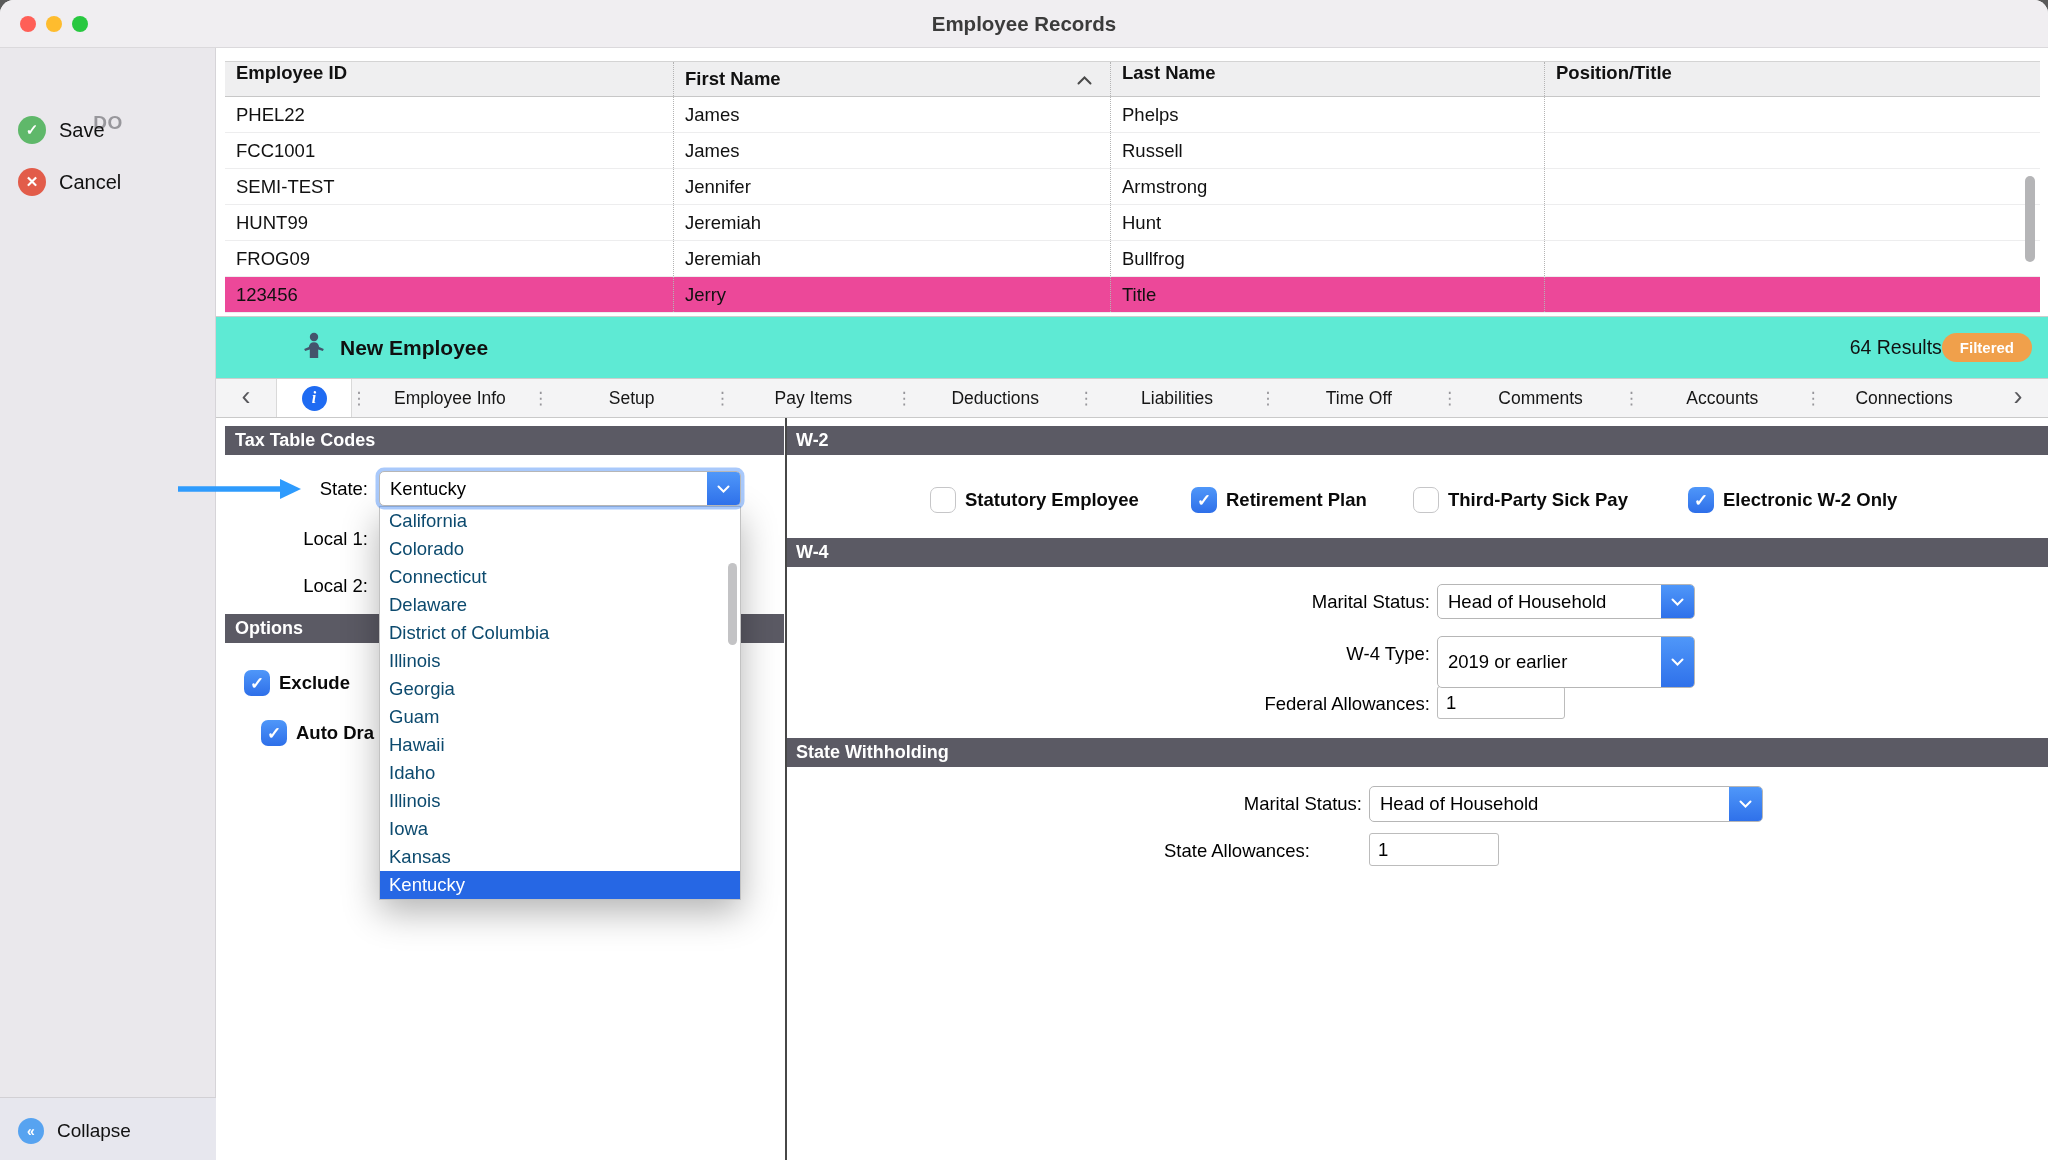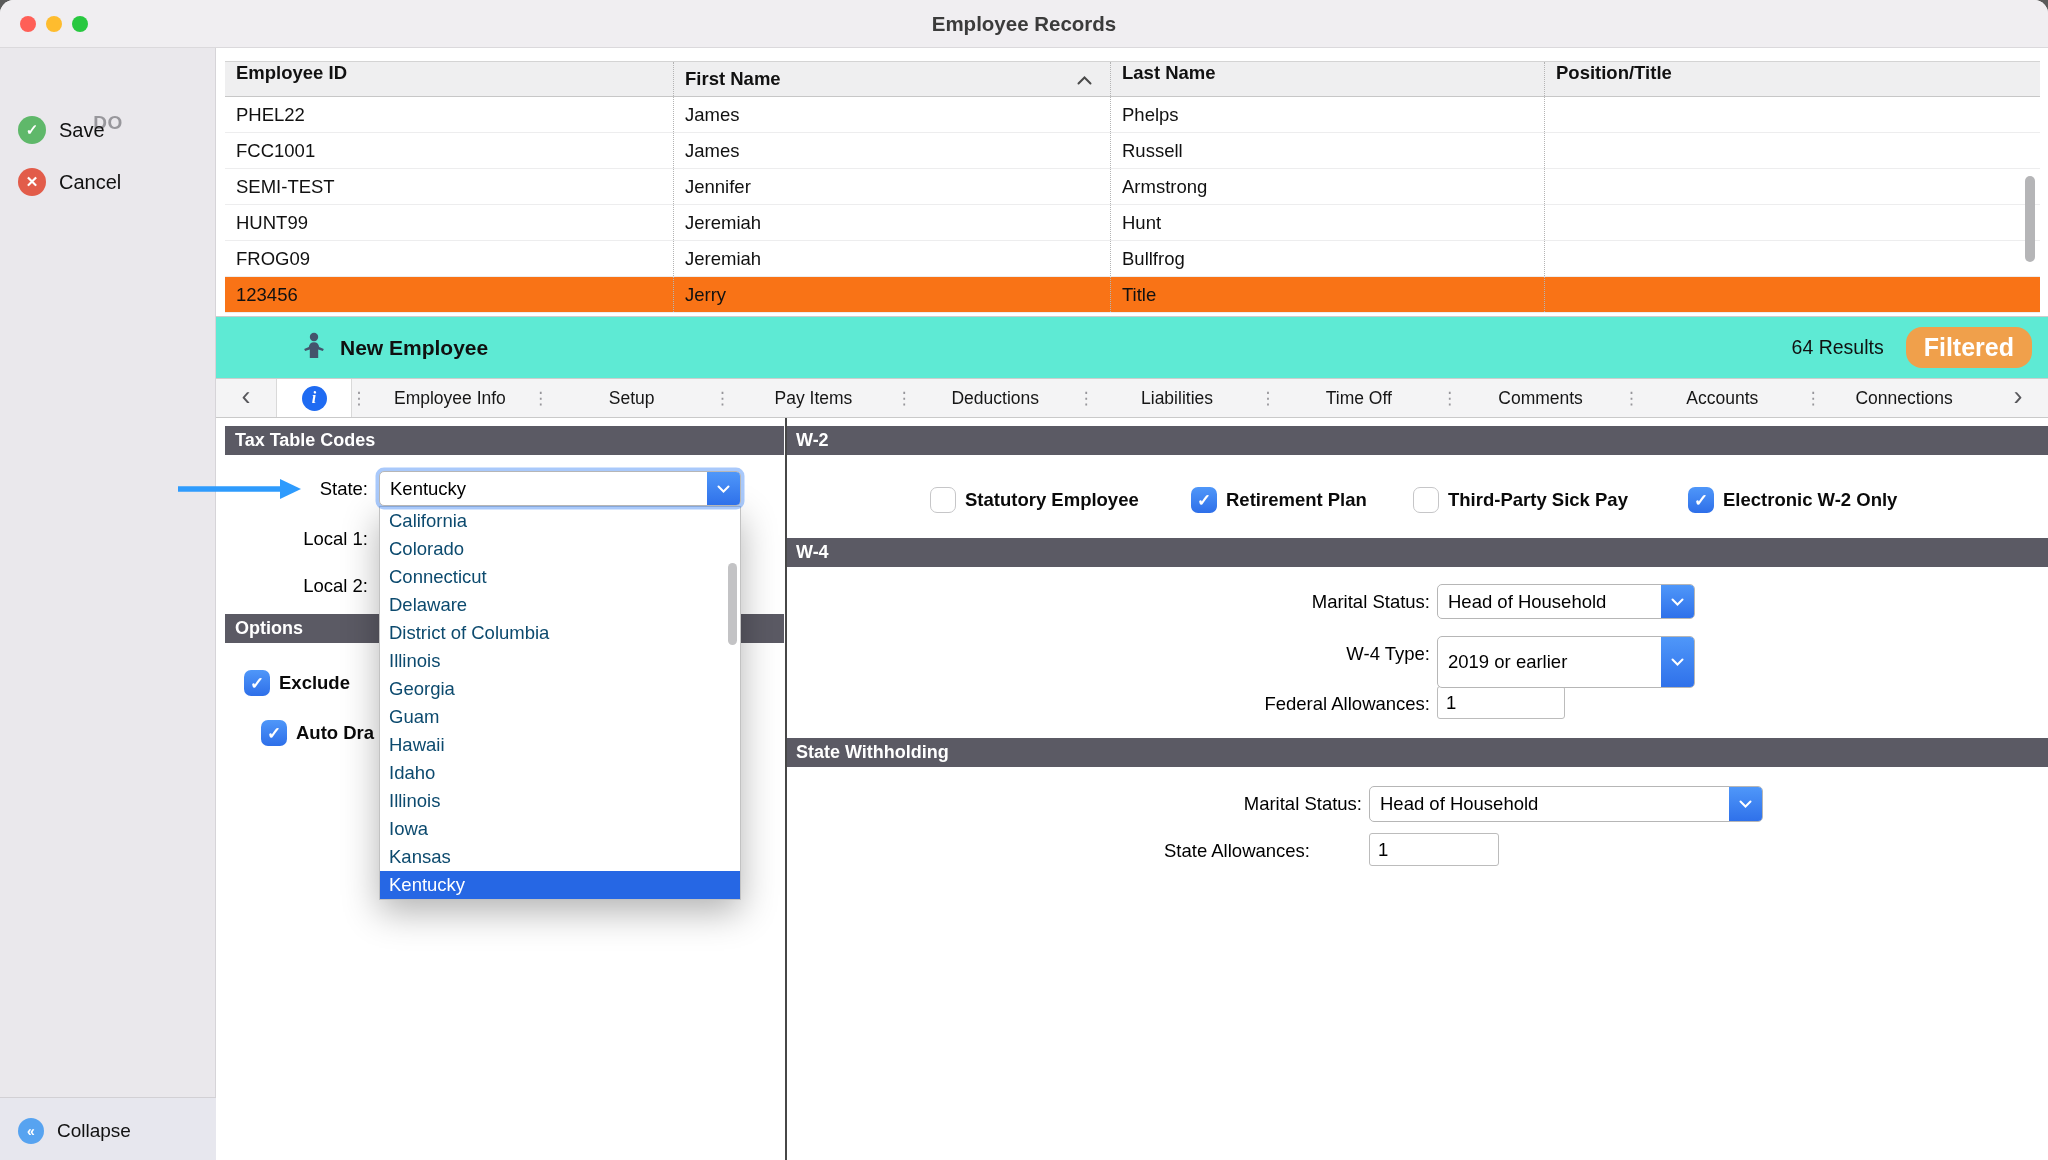--- a/index.html
+++ b/index.html
@@ -25,34 +25,34 @@
   .ci-blue{background:#57a3f0;width:26px;height:26px;font-size:14px}
   .side-label{font-size:20px;color:#111}
   .collapse-strip{position:absolute;left:0;top:1049px;width:216px;height:63px;background:#e7e7ee;border-top:1px solid #d2d0d4}
   .collapse-strip .side-action{top:18px}
   .collapse-strip .side-label{font-size:19px}
 
   
   .emp-table{position:absolute;left:225px;top:61px;width:1815px;z-index:2}
   .thead{display:flex;height:36px;align-items:center;font-size:18.5px;font-weight:bold;color:#111;background:#efeff0;border-top:1px solid #d4d4d4;border-bottom:1px solid #c7c7c7}
   .trow{display:flex;height:36px;line-height:35px;font-size:18.5px;color:#111;border-bottom:1px solid #ededee;background:#fff}
-  .trow.sel{background:#f97316}
+  .trow.sel{background:#ec4899}
   .c1{width:448px;padding-left:11px;height:100%}
   .c2{width:437px;padding-left:11px;border-left:1px dotted #b4b4b4;height:100%}
   .c3{width:434px;padding-left:11px;border-left:1px dotted #b4b4b4;height:100%}
   .c4{flex:1;padding-left:11px;border-left:1px dotted #b4b4b4;height:100%}
   .th-flex{display:flex;align-items:center;justify-content:space-between;padding-right:18px}
   .table-thumb{position:absolute;left:2025px;top:176px;width:10px;height:86px;background:#b5b5b7;border-radius:5px;z-index:10}
 
   
   .rec-header{position:absolute;left:216px;top:316px;width:1832px;height:63px;background:#5eead4;border-top:1px solid #cdcdcd;border-bottom:1px solid #cdcdcd;display:flex;align-items:center;padding-left:86px;z-index:3}
   .rec-title{margin-left:14px;font-size:21px;font-weight:bold;color:#101010}
   .rec-spacer{flex:1}
-  .rec-results{font-size:19.5px;color:#111;margin-right:22px}
-  .filter-badge{background:#f0a04b;color:#fff;font-size:25px;font-weight:bold;padding:6px 18px;border-radius:16px;margin-right:16px}
+  .rec-results{font-size:19.5px;color:#111;}
+  .filter-badge{background:#f0a04b;color:#fff;font-size:15px;font-weight:bold;padding:6px 18px;border-radius:16px;margin-right:16px}
 
   
   .tabbar{position:absolute;left:216px;top:379px;width:1832px;height:39px;background:#f4f4f5;border-bottom:1px solid #c9c9c9;display:flex;align-items:stretch;z-index:3}
   .tab-nav{width:60px;display:flex;align-items:center;justify-content:center;font-size:27px;color:#58585c;padding-bottom:4px}
   .tab-info{width:76px;background:#fff;border-left:1px solid #d9d9d9;border-right:1px solid #d9d9d9;display:flex;align-items:center;justify-content:center}
   .info-circle{width:25px;height:25px;border-radius:50%;background:#1f6bf2;color:#fff;font-size:16px;font-weight:bold;font-style:italic;font-family:"Liberation Serif",serif;display:flex;align-items:center;justify-content:center}
   .tab{flex:1;display:flex;align-items:center;justify-content:center;font-size:17.5px;color:#161616}
   .tab-sep{width:14px;display:flex;align-items:center;justify-content:center;color:#97969b;font-size:17px}
 
   

